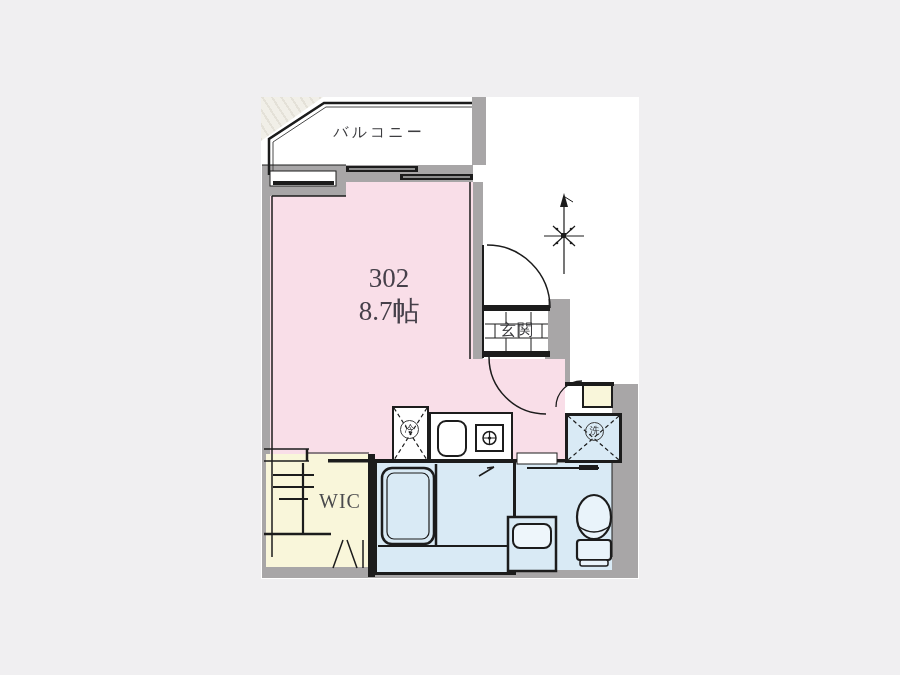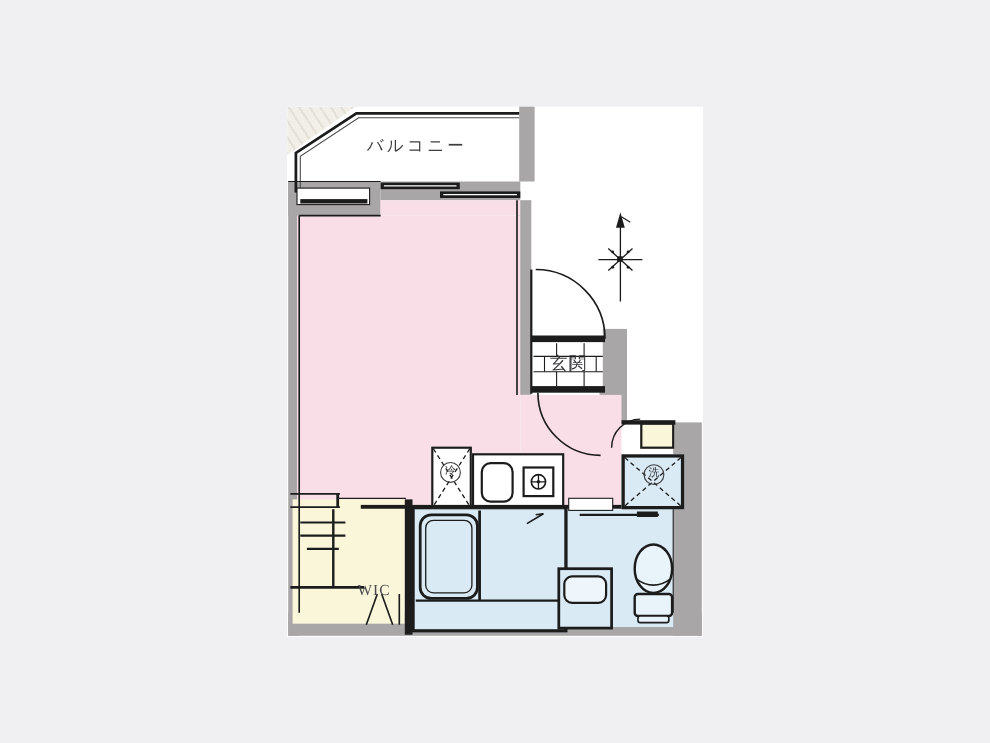--- a/index.html
+++ b/index.html
@@ -19,21 +19,21 @@
   .hatch{clip-path:polygon(0 0,100% 0,0 100%);
          background:repeating-linear-gradient(57deg,#e4e1d8 0 2px,#f1efe8 2px 8px);}
   svg.overlay{position:absolute;left:0;top:0;pointer-events:none;}
   .lbl{position:absolute;color:var(--label-ink);text-align:center;white-space:nowrap;}
   .lbl-balcony{left:66px;top:26px;width:104px;font-size:15px;letter-spacing:3px;color:#3d3d40;text-align:center;}
   .room-label{left:72px;top:165px;width:112px;}
   .room-label .l1{font-size:27px;line-height:32px;}
   .room-label .l2{font-size:26px;line-height:33px;letter-spacing:2px;}
   .room-label .l3{font-size:27px;line-height:34px;}
   .lbl-genkan{left:227px;top:223px;width:58px;font-size:16px;letter-spacing:1px;color:#39393c;}
-  .lbl-wic{left:55px;top:393px;width:48px;font-size:14px;letter-spacing:1px;color:#4a4a4d;margin-top:40px;}
+  .lbl-wic{left:55px;top:393px;width:48px;font-size:20px;letter-spacing:1px;color:#4a4a4d;}
   .circ{position:absolute;width:17px;height:17px;border:1px solid #3c3c3c;border-radius:50%;
         font-size:10px;line-height:16px;text-align:center;color:#303033;background:transparent;}
 </style>
 </head>
 <body>
 
 <div class="page">
   <div class="plan">
 
     <div class="abs hatch" style="left:0;top:0;width:62px;height:44px;"></div>
@@ -147,20 +147,22 @@
           <circle cx="310" cy="132" r="1.3" fill="#1c1c1c" stroke="none"></circle>
           <circle cx="296" cy="146" r="1.3" fill="#1c1c1c" stroke="none"></circle>
           <circle cx="310" cy="146" r="1.3" fill="#1c1c1c" stroke="none"></circle>
         </g>
       </g>
     </svg>
 
     <div class="lbl lbl-balcony">バルコニー</div>
 
     <div class="lbl room-label">
+      <div class="l1">302</div>
+      <div class="l3">8.7帖</div>
     </div>
 
     <div class="lbl lbl-genkan">玄関</div>
 
     <div class="lbl lbl-wic">WIC</div>
 
     <div class="circ" style="left:139px;top:323px;">冷</div>
 
     <div class="circ" style="left:324px;top:325px;">洗</div>
 

